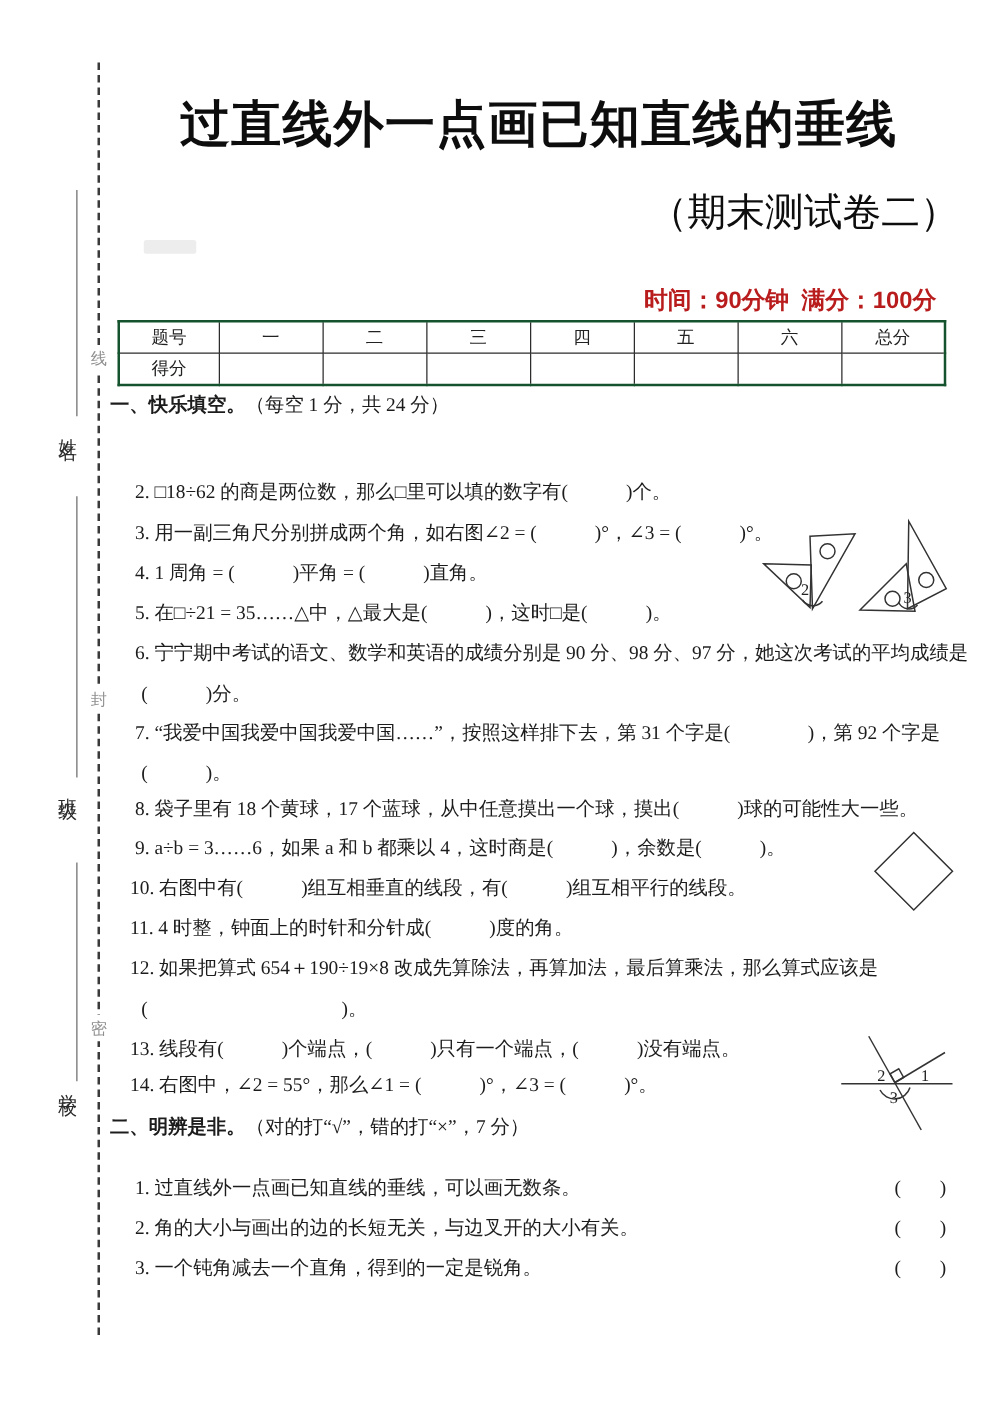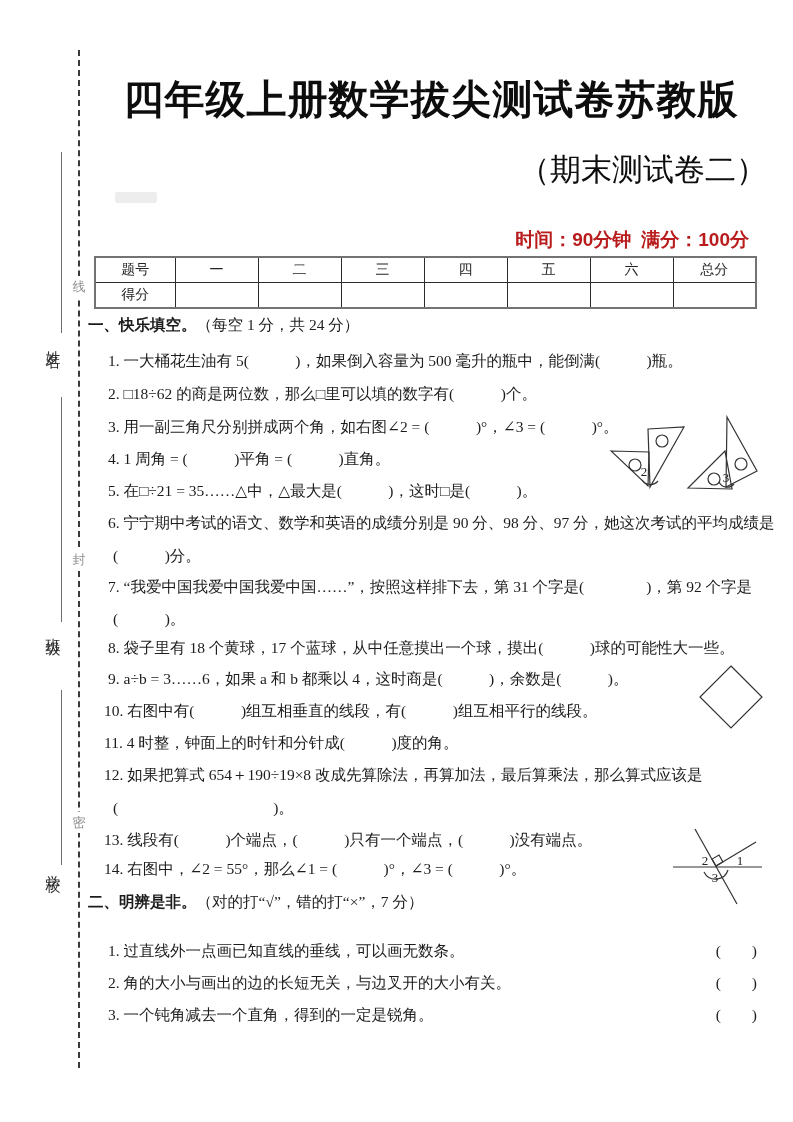--- a/index.html
+++ b/index.html
@@ -36,21 +36,21 @@
     font-size:19px;color:#b91c1c;white-space:nowrap;
   }
   .meta span{margin-left:10px;}
   
   table.score{
     position:absolute;left:94px;top:256px;width:663px;
     border-collapse:collapse;table-layout:fixed;
     font-size:14px;color:#222;
   }
   table.score td{border:1px solid #2c2c2c;text-align:center;height:24px;padding:0;}
-  table.score{border:2px solid #737373;}
+  table.score{border:2px solid #14532d;}
   
   .line{position:absolute;font-size:15.5px;line-height:22px;white-space:nowrap;color:#1c1c1c;}
   .sec{font-family:Liberation Mono, monospace;font-weight:bold;}
   .tf{display:flex;justify-content:space-between;width:662px;left:95px;padding-left:13px;box-sizing:border-box;margin-top:16px;}
   svg{position:absolute;overflow:visible;}
   svg line,svg polygon,svg path,svg circle{stroke:#333;stroke-width:1.2;fill:none;}
   svg text{font-family:"Liberation Serif","DejaVu Serif",serif;font-size:13px;fill:#222;stroke:none;}
 </style>
 </head>
 <body>
@@ -62,21 +62,21 @@
   <div class="seal-char" style="top:549px">封</div>
   <div class="seal-char" style="top:812px">密</div>
 
   <div class="field-line" style="top:152px;height:181px"></div>
   <div class="field-label" style="top:339px">姓名</div>
   <div class="field-line" style="top:397px;height:225px"></div>
   <div class="field-label" style="top:626px">班级</div>
   <div class="field-line" style="top:690px;height:175px"></div>
   <div class="field-label" style="top:863px">学校</div>
 
-  <div class="title">四年级上册数学拔尖测试卷苏教版</div>
+  <div class="title">过直线外一点画已知直线的垂线</div>
   <div class="subtitle">（期末测试卷二）</div>
   <div class="smudge"></div>
   <div class="meta">
     <span>时间：90分钟</span><span>满分：100分</span>
   </div>
 
   <table class="score">
     <colgroup>
         <col style="width:80px">
         <col>
@@ -105,21 +105,20 @@
       <td></td>
       <td></td>
       <td></td>
       <td></td>
       <td></td>
     </tr>
   </tbody>
     </table>
 
   <div class="line" style="left:88px;top:314px"><span class="sec">一、快乐填空。</span><span>（每空 1 分，共 24 分）</span></div>
-  <div class="line" style="left:108px;top:350px">1. 一大桶花生油有 5(　　　)，如果倒入容量为 500 毫升的瓶中，能倒满(　　　)瓶。</div>
   <div class="line" style="left:108px;top:383px">2. □18÷62 的商是两位数，那么□里可以填的数字有(　　　)个。</div>
   <div class="line" style="left:108px;top:416px">3. 用一副三角尺分别拼成两个角，如右图∠2 = (　　　)°，∠3 = (　　　)°。</div>
   <div class="line" style="left:108px;top:448px">4. 1 周角 = (　　　)平角 = (　　　)直角。</div>
   <div class="line" style="left:108px;top:480px">5. 在□÷21 = 35……△中，△最大是(　　　)，这时□是(　　　)。</div>
   <div class="line" style="left:108px;top:512px">6. 宁宁期中考试的语文、数学和英语的成绩分别是 90 分、98 分、97 分，她这次考试的平均成绩是</div>
   <div class="line" style="left:113px;top:545px">(　　　)分。</div>
   <div class="line" style="left:108px;top:576px">7. “我爱中国我爱中国我爱中国……”，按照这样排下去，第 31 个字是(　　　　)，第 92 个字是</div>
   <div class="line" style="left:113px;top:608px">(　　　)。</div>
   <div class="line" style="left:108px;top:637px">8. 袋子里有 18 个黄球，17 个蓝球，从中任意摸出一个球，摸出(　　　)球的可能性大一些。</div>
   <div class="line" style="left:108px;top:668px">9. a÷b = 3……6，如果 a 和 b 都乘以 4，这时商是(　　　)，余数是(　　　)。</div>

